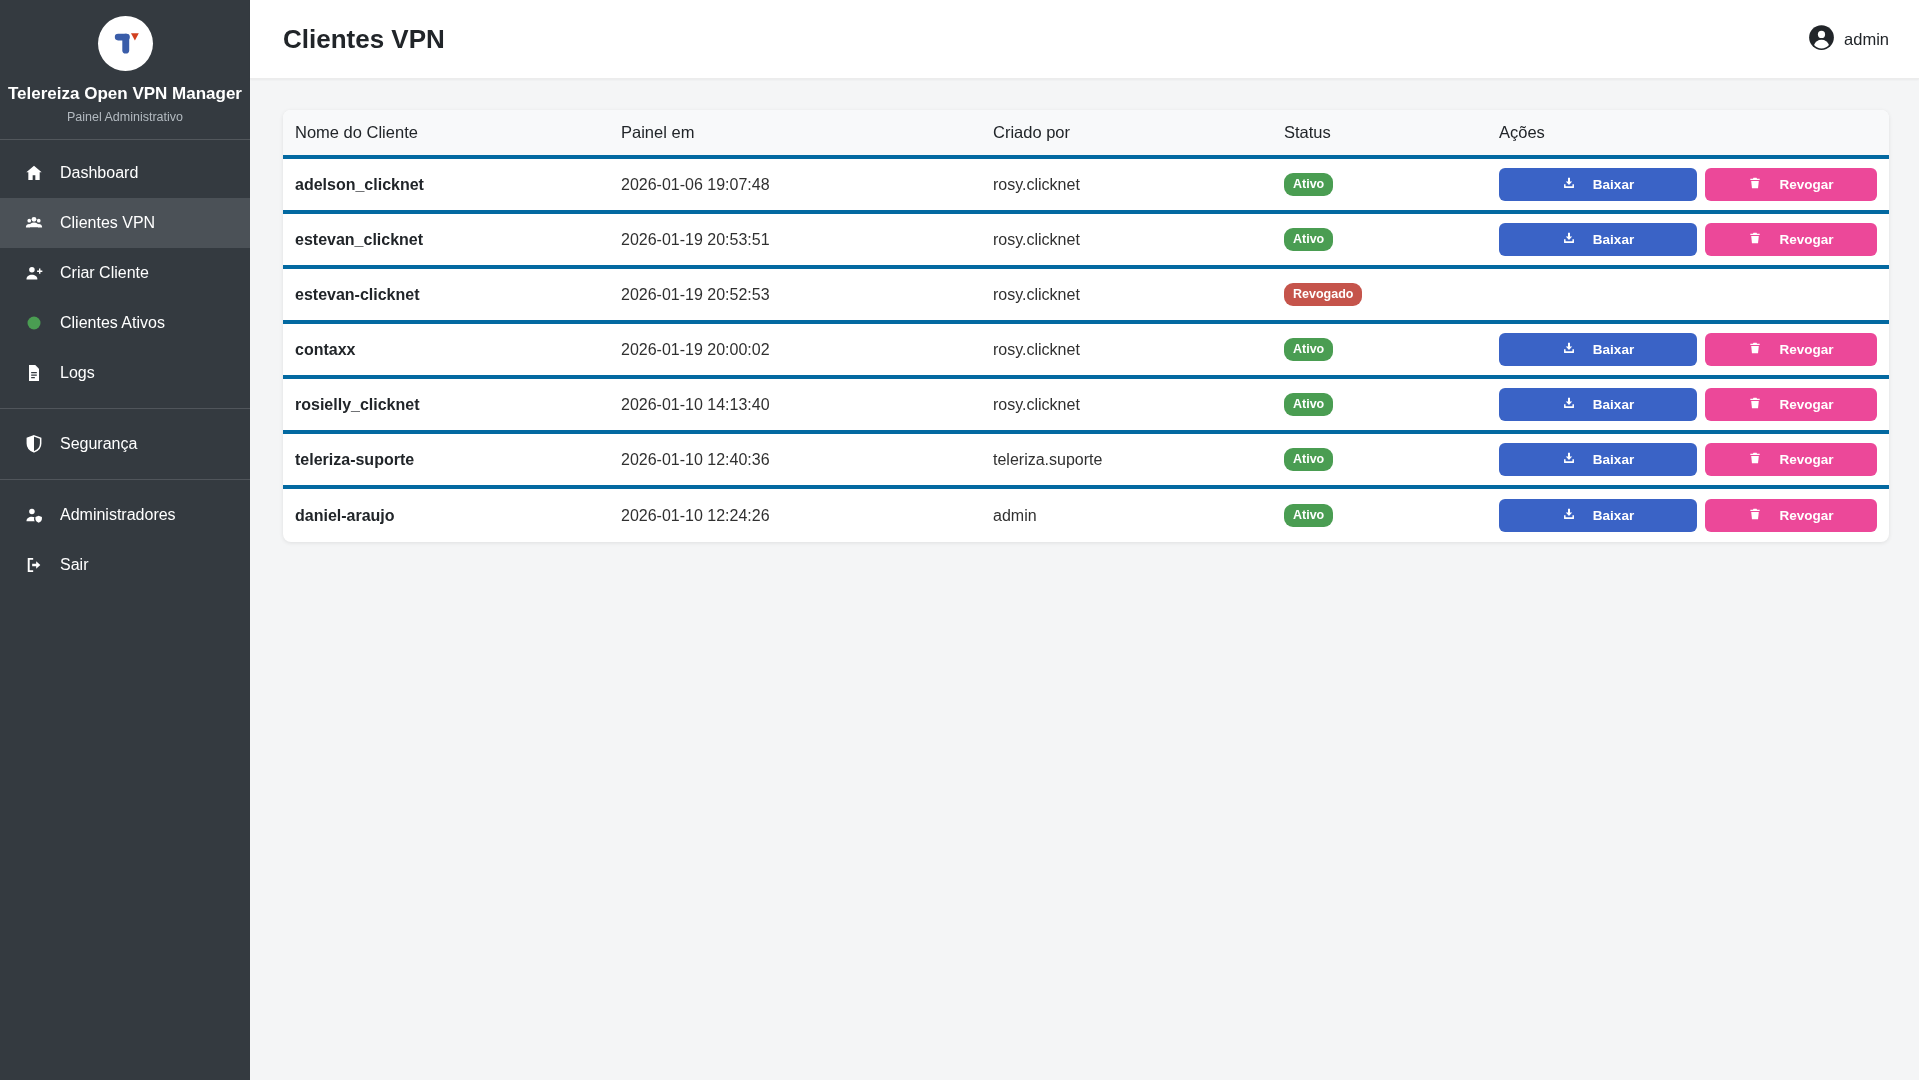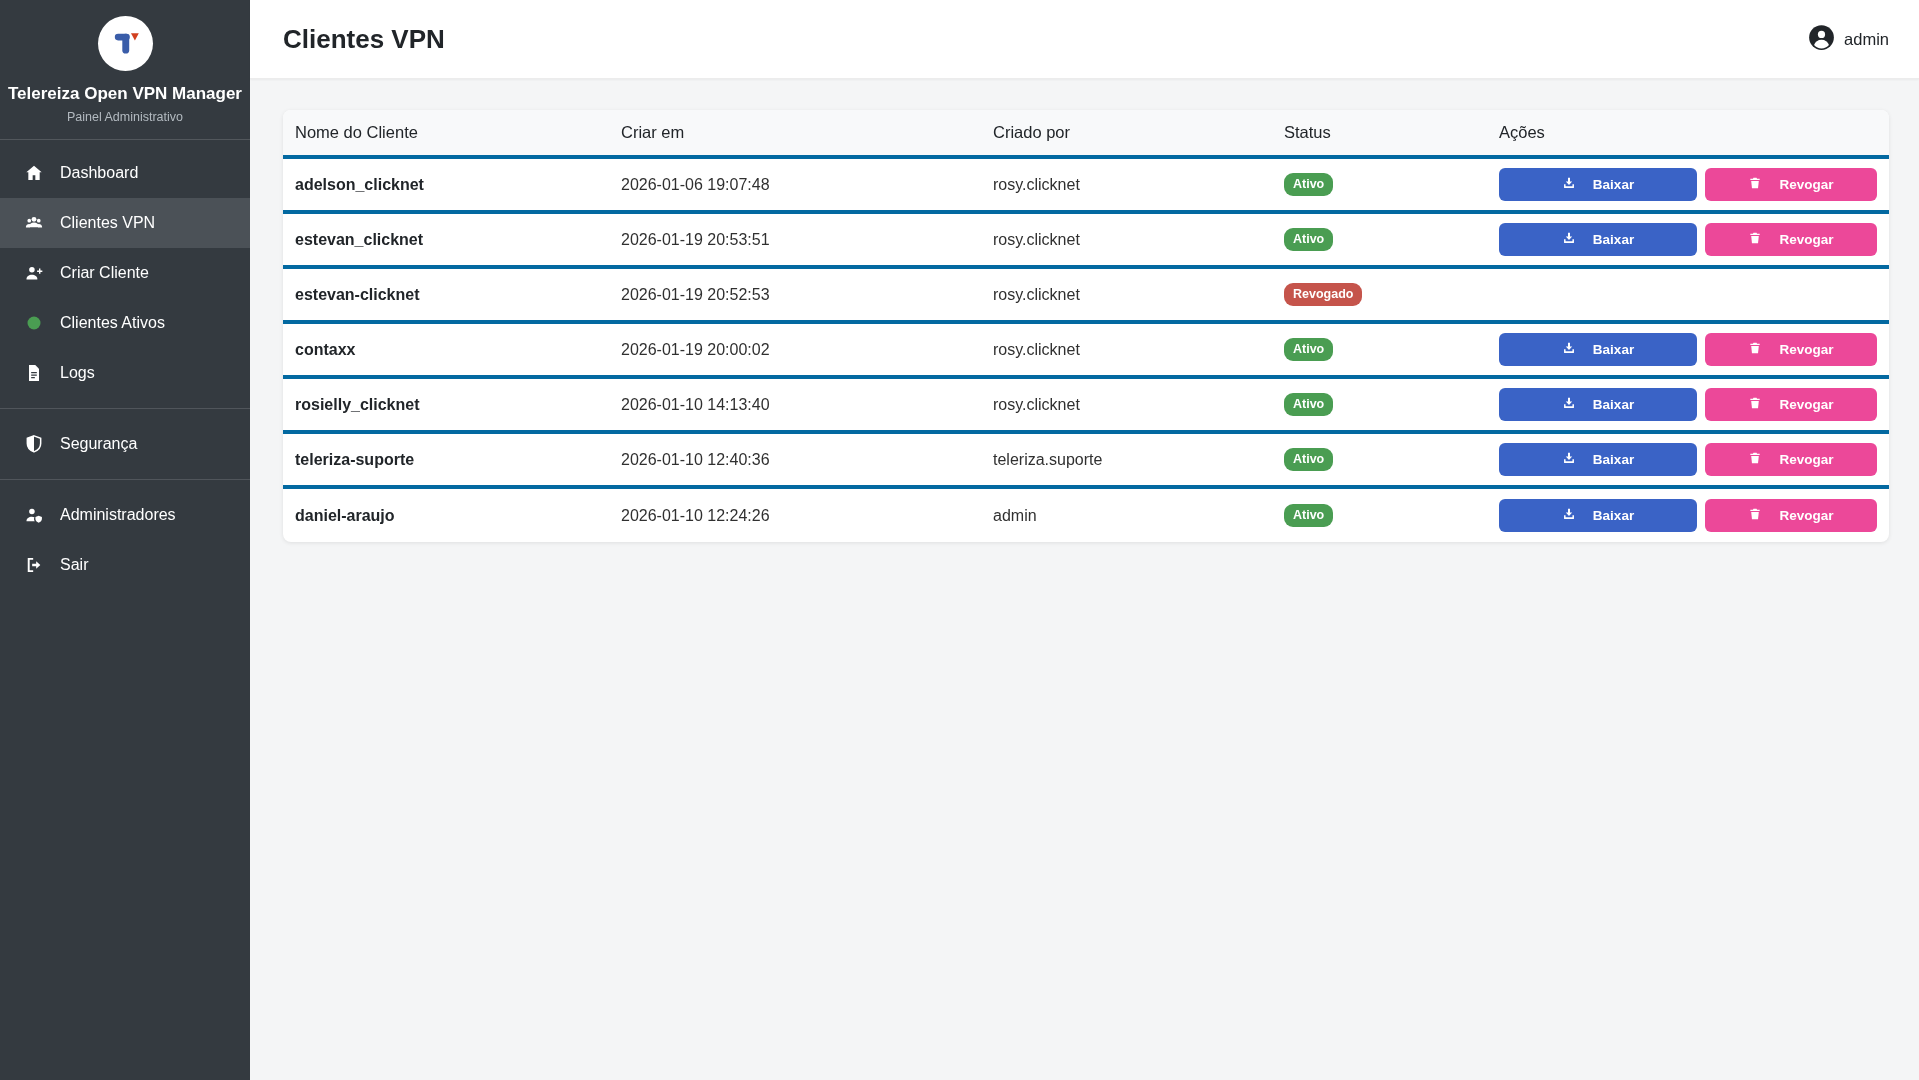--- a/index.html
+++ b/index.html
@@ -208,21 +208,21 @@
           <colgroup>
             <col style="width:326px">
               <col style="width:372px">
               <col style="width:291px">
               <col style="width:215px">
               <col>
           </colgroup>
           <thead>
             <tr id="thead-row">
                 <th>Nome do Cliente</th>
-                <th>Criar em</th>
+                <th>Painel em</th>
                 <th>Criado por</th>
                 <th>Status</th>
                 <th>Ações</th>
               </tr>
           </thead>
           <tbody id="tbody">
               <tr>
                 <td><span class="client-name">adelson_clicknet</span></td>
                 <td>2026-01-06 19:07:48</td>
                 <td>rosy.clicknet</td>

